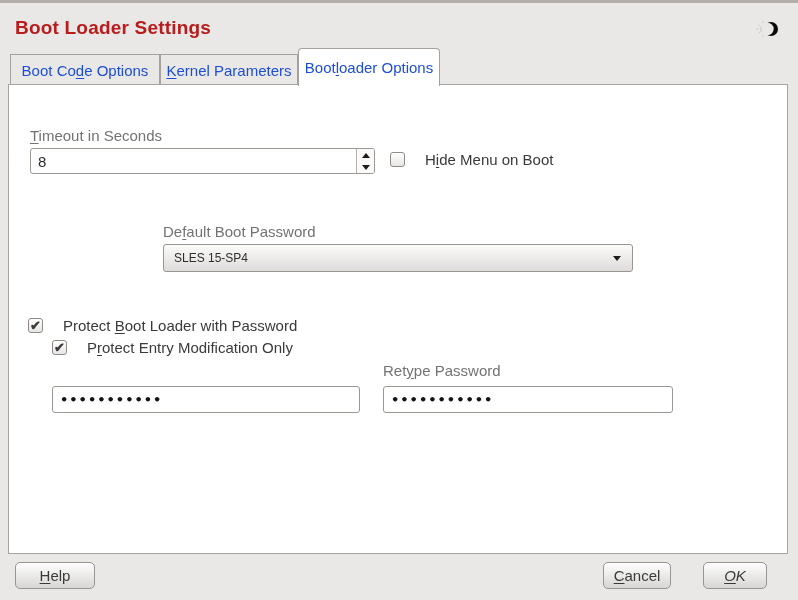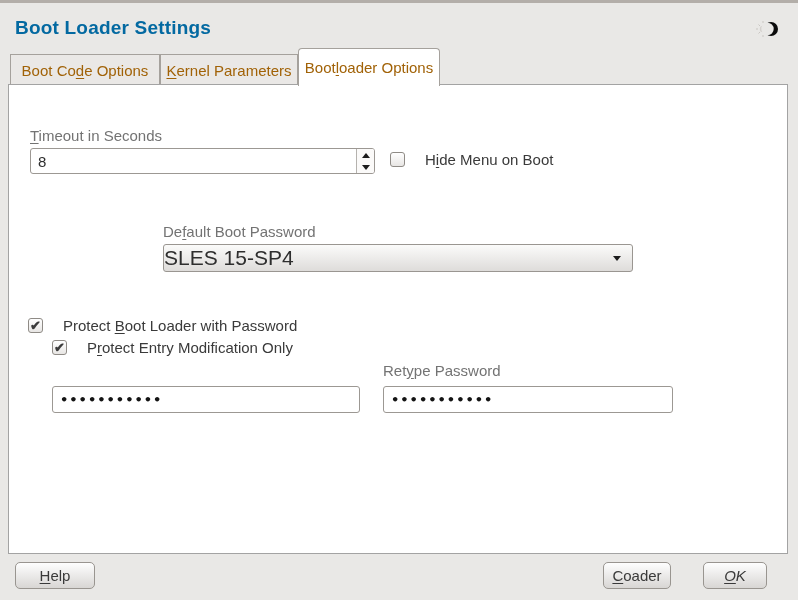--- a/index.html
+++ b/index.html
@@ -2,27 +2,27 @@
 <html><head>
 <meta charset="utf-8">
 <style>
   * { margin:0; padding:0; box-sizing:border-box; }
   html,body { width:798px; height:600px; }
   body { font-family:"Liberation Sans", sans-serif; background:#e9e8e6; color:#3a3a3a; }
   #app { position:relative; width:798px; height:600px; overflow:hidden; background:#e9e8e6; }
 
   .topstrip { position:absolute; left:0; top:0; width:798px; height:3px; background:#b3aea9; }
 
-  .title { position:absolute; left:15px; top:17px; font-size:19px; font-weight:bold; color:#0369a1; letter-spacing:0.2px; }
+  .title { position:absolute; left:15px; top:17px; font-size:19px; font-weight:bold; color:#b91c1c; letter-spacing:0.2px; }
 
   .theme-icon { position:absolute; left:756px; top:18px; width:26px; height:22px; cursor:pointer; }
 
   
   .tab { position:absolute; display:flex; align-items:center; justify-content:center;
-         font-size:15px; color:#a16207; cursor:pointer; white-space:nowrap; }
+         font-size:15px; color:#1d4ed8; cursor:pointer; white-space:nowrap; }
   .tab.inactive { top:54px; height:31px; background:#eae8e6; border:1px solid #a5a19c; border-bottom:none; z-index:1; }
   .tab.active   { top:48px; height:38px; background:#ffffff; border:1px solid #a5a19c; border-bottom:none;
                   border-radius:4px 4px 0 0; z-index:3; }
   #tab-bootcode { left:10px;  width:150px; }
   #tab-kernel   { left:160px; width:138px; }
   #tab-bootloader { left:298px; width:142px; }
 
   .panel { position:absolute; left:8px; top:84px; width:780px; height:470px; background:#ffffff;
            border:1px solid #a3a3a3; z-index:2; }
 
@@ -45,21 +45,21 @@
   .cbox { width:15px; height:15px; border:1px solid #8f8b86; border-radius:3px;
           background:linear-gradient(#ffffff,#e8e6e4); display:flex; align-items:center; justify-content:center;
           font-size:13px; font-weight:bold; color:#3b3b3b; line-height:1; flex:0 0 auto; }
   .cbrow .lbltext { font-size:15px; white-space:nowrap; }
 
   
   .combo { position:absolute; left:163px; top:244px; width:470px; height:28px;
            border:1px solid #9a9691; border-radius:3px;
            background:linear-gradient(#fbfbfa,#dedcda); display:flex; align-items:center;
            cursor:pointer; z-index:4; }
-  .combo .combotext { font-size:21px; color:#2e2e2e; flex:1; }
+  .combo .combotext { font-size:12px; color:#2e2e2e; padding-left:10px; flex:1; }
   .combo .arrow { margin-right:11px; }
 
   
   .field { position:absolute; height:27px; border:1px solid #9c9893; border-radius:3px; background:#fff; z-index:4; }
   .field input { width:100%; height:100%; border:none; outline:none; background:transparent;
                  font-family:"DejaVu Sans", sans-serif; font-size:13px; font-weight:bold; color:#141414;
                  padding-left:7px; letter-spacing:1px; }
 
   
   .btn { position:absolute; top:562px; height:27px; border:1px solid #999590; border-radius:5px;
@@ -151,18 +151,18 @@
     <span>Ret</span><span class="mn">y</span><span>pe Password</span>
   </div>
   <div class="field" style="left:383px; top:386px; width:290px;">
     <input type="text" value="•••••••••••" style="">
   </div>
 
   <div id="btn-help" class="btn">
     <span><span></span><span class="mn">H</span><span>elp</span></span>
   </div>
   <div id="btn-cancel" class="btn">
-    <span><span></span><span class="mn">C</span><span>oader</span></span>
+    <span><span></span><span class="mn">C</span><span>ancel</span></span>
   </div>
   <div id="btn-ok" class="btn">
     <span><span></span><span class="mn">O</span><span>K</span></span>
   </div>
 </div>
 
 </body></html>

